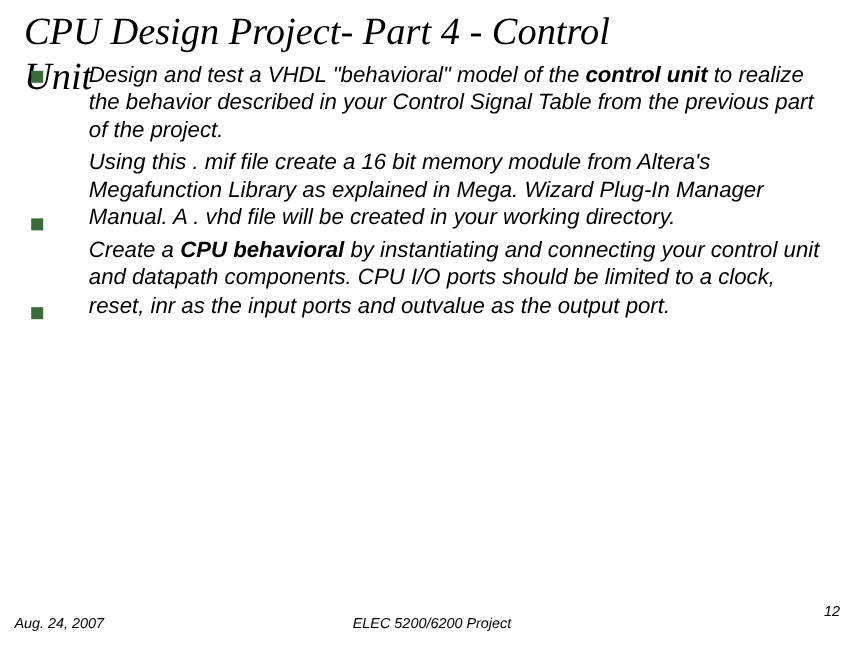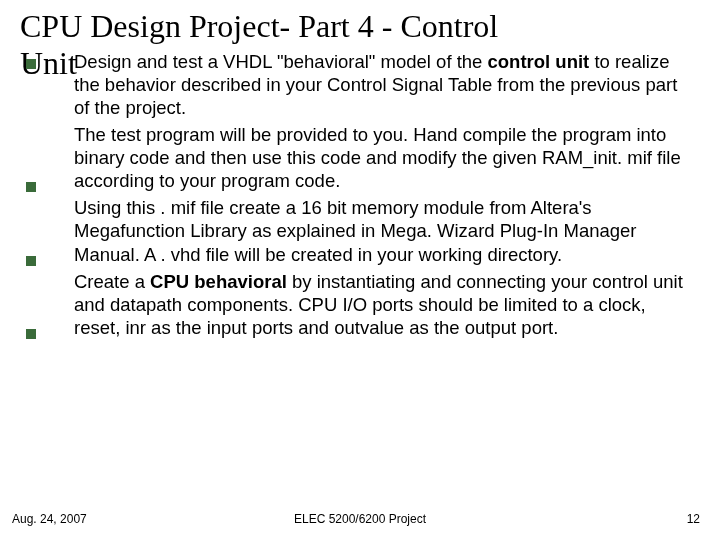--- a/index.html
+++ b/index.html
@@ -10,20 +10,21 @@
     font-family: "Times New Roman", Times, serif;
     color: #000;
     position: relative;
     overflow: hidden;
   }
   .slide {
     width: 100%;
     height: 100%;
     padding: 8px 23px 0 20px;
     position: relative;
+    font-style: italic;
   }
   .title {
     font-size: 32px;
     line-height: 1.15;
     font-weight: normal;
     margin-bottom: 6px;
   }
   .content {
     font-family: Arial, Helvetica, sans-serif;
     font-size: 18.5px;
@@ -52,21 +53,21 @@
     position: absolute;
     bottom: 14px;
     left: 0;
     width: 100%;
     font-family: Arial, Helvetica, sans-serif;
     font-size: 12px;
     color: #000;
   }
   .footer-left { position: absolute; left: 12px; bottom: 0; }
   .footer-center { position: absolute; left: 50%; transform: translateX(-50%); bottom: 0; margin-top: 12px; }
-  .footer-right { position: absolute; right: 20px; bottom: 0; text-align: right; }
+  .footer-right { position: absolute; right: 20px; bottom: 10px; text-align: right; }
   .title-line2-wrap { position: relative; display: inline-block; }
   .title-line2 { position: relative; z-index: 1; }
   .overlay-bullet {
     position: absolute;
     left: 6px;
     top: 14px;
     width: 10px;
     height: 10px;
     background: #3a6b3a;
     z-index: 2;
@@ -87,26 +88,20 @@
 
   <div class="content">
 
     <div class="bullet-row" style="margin-top:-38px;">
       <div style="flex:0 0 54px;"></div>
       <div class="bullet-text">
         <span>Design and test a VHDL "behavioral" model of the </span><b>control unit</b><span> to realize the behavior described in your Control Signal Table from the previous part of the project.</span>
       </div>
     </div>
 
-    <div class="bullet-row">
-      <div class="bullet-marker"></div>
-      <div class="bullet-text">
-        <span>The test program will be provided to you. Hand compile the program into binary code and then use this code and modify the given RAM_init. mif file according to your program code.</span><b></b><span></span>
-      </div>
-    </div>
 
     <div class="bullet-row">
       <div class="bullet-marker"></div>
       <div class="bullet-text">
         <span>Using this . mif file create a 16 bit memory module from Altera's Megafunction Library as explained in Mega. Wizard Plug-In Manager Manual. A . vhd file will be created in your working directory.</span><b></b><span></span>
       </div>
     </div>
 
 
     <div class="bullet-row">

